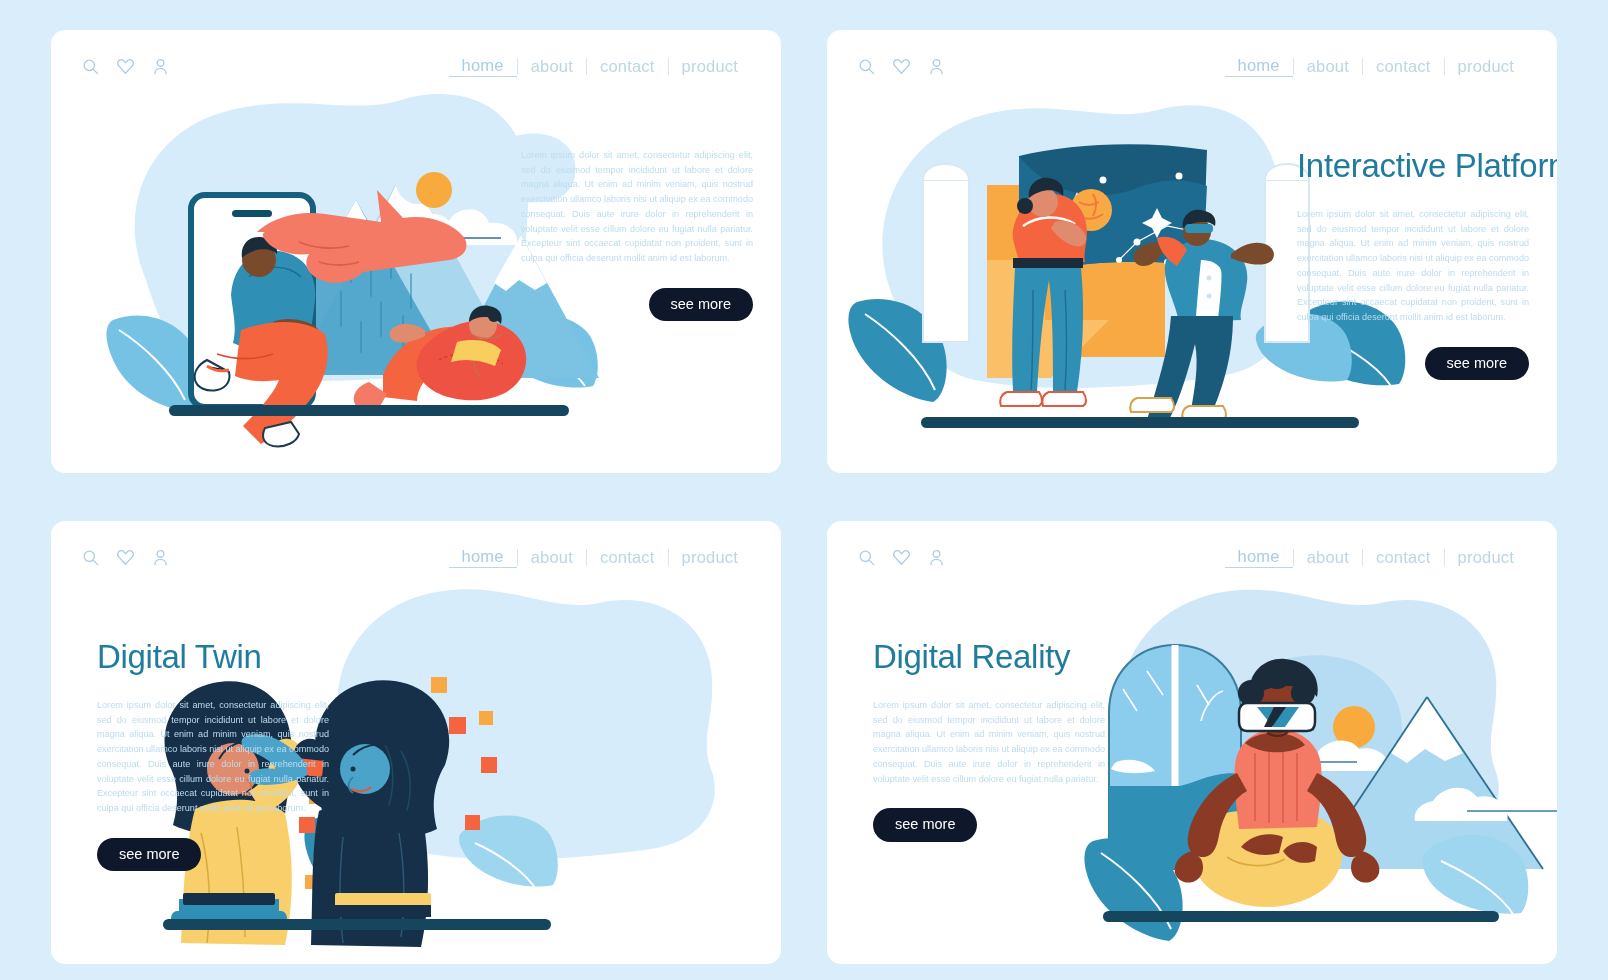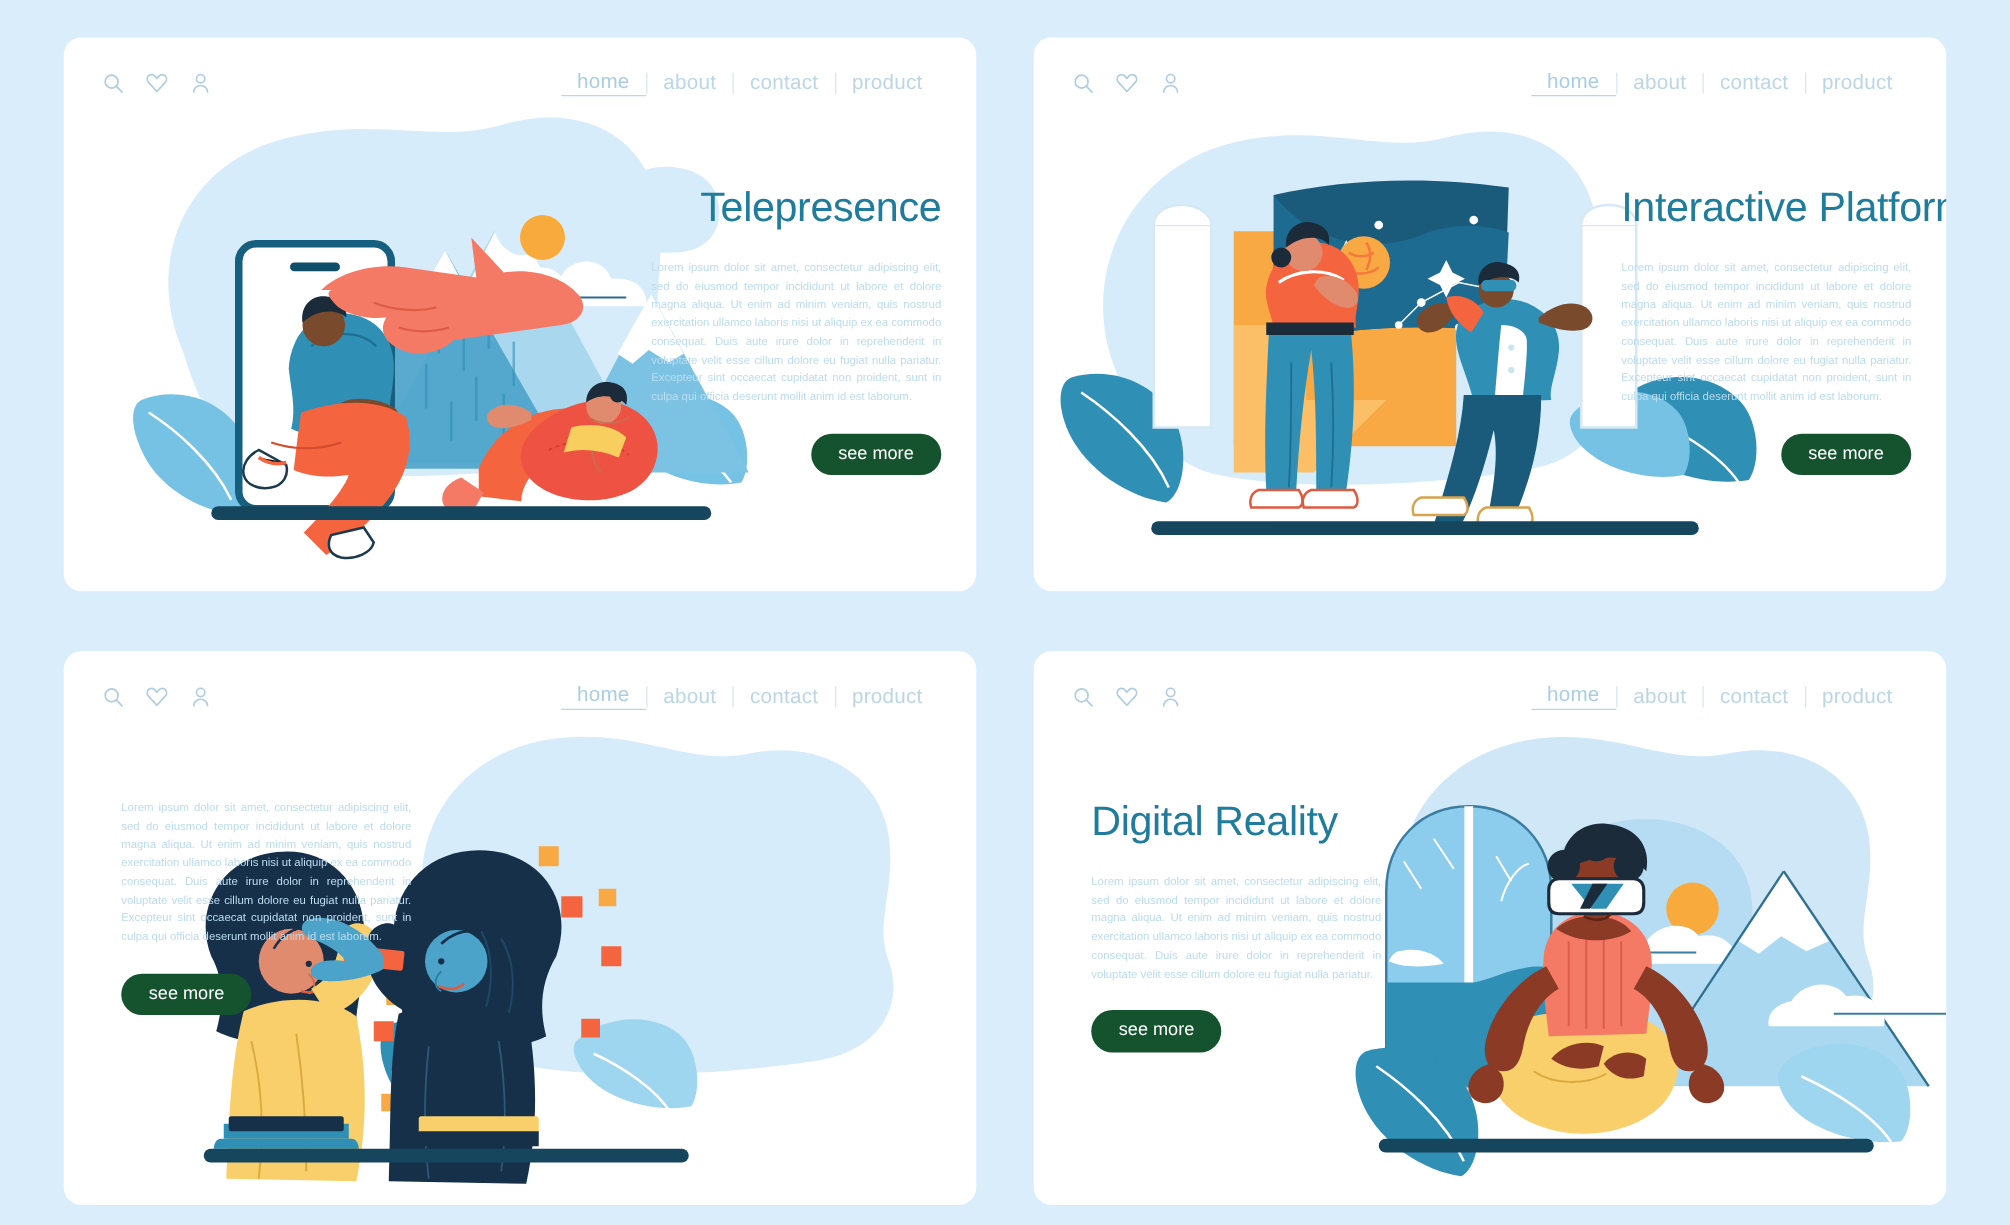--- a/index.html
+++ b/index.html
@@ -59,21 +59,21 @@
     white-space: nowrap;
   }
   .txt.left .title { font-size: 33px; }
   .body {
     font-size: 9.1px; line-height: 1.62; color: #bcdcee;
     text-align: justify; text-justify: inter-word;
   }
   .btn {
     display: inline-block;
     margin-top: 22px;
-    background: #14532d;
+    background: #0f172a;
     color: #ffffff;
     font-size: 14.5px;
     padding: 9px 22px 10px;
     border-radius: 20px;
     border: none;
     cursor: pointer;
     line-height: 1;
   }
   .btnwrap.right { text-align: right; }
   .btnwrap.left  { text-align: left; }
@@ -190,21 +190,20 @@
         <path d="M406 312c16-4 34-2 44 8l-6 16c-14-6-30-8-44-4z" fill="#f8cf5e"></path>
         <path d="M374 300c-12-8-24-8-32-2-6 4-4 12 4 14 10 2 20-2 28-6z" fill="#e08a6e"></path>
 
         <path d="M318 352c-12 4-18 14-14 22 4 8 16 10 24 4l8-14z" fill="#f47a66"></path>
 
         <rect x="118" y="375" width="400" height="11" rx="5.5" fill="#16465e"></rect>
       </svg>
     </div>
 
     <div class="txt right">
-      <div class="title">Telepresence</div>
       <div class="body">Lorem ipsum dolor sit amet, consectetur adipiscing elit, sed do eiusmod tempor incididunt ut labore et dolore magna aliqua. Ut enim ad minim veniam, quis nostrud exercitation ullamco laboris nisi ut aliquip ex ea commodo consequat. Duis aute irure dolor in reprehenderit in voluptate velit esse cillum dolore eu fugiat nulla pariatur. Excepteur sint occaecat cupidatat non proident, sunt in culpa qui officia deserunt mollit anim id est laborum.</div>
       <div class="btnwrap right">
         <button class="btn">see more</button>
       </div>
     </div>
   </div>
 
   <div class="card">
 
     <div class="nav">
@@ -408,20 +407,21 @@
         <rect x="236" y="238" width="36" height="16" rx="2" fill="#f4643f" transform="rotate(6 254 246)"></rect>
         <path d="M256 244c-16-22-40-34-58-30-10 2-10 12 0 16 12 4 22 10 28 18-14-2-24 0-28 6-2 6 4 10 16 10 16 0 32-4 42-10z" fill="#4ba3c9"></path>
         <rect x="284" y="372" width="96" height="14" rx="2" fill="#f8cf6a"></rect>
         <rect x="284" y="384" width="96" height="12" fill="#16304a"></rect>
 
         <rect x="112" y="398" width="388" height="11" rx="5.5" fill="#16465e"></rect>
       </svg>
     </div>
 
     <div class="txt left">
+      <div class="title">Digital Twin</div>
       <div class="body">Lorem ipsum dolor sit amet, consectetur adipiscing elit, sed do eiusmod tempor incididunt ut labore et dolore magna aliqua. Ut enim ad minim veniam, quis nostrud exercitation ullamco laboris nisi ut aliquip ex ea commodo consequat. Duis aute irure dolor in reprehenderit in voluptate velit esse cillum dolore eu fugiat nulla pariatur. Excepteur sint occaecat cupidatat non proident, sunt in culpa qui officia deserunt mollit anim id est laborum.</div>
       <div class="btnwrap left">
         <button class="btn">see more</button>
       </div>
     </div>
   </div>
 
   <div class="card">
 
     <div class="nav">

